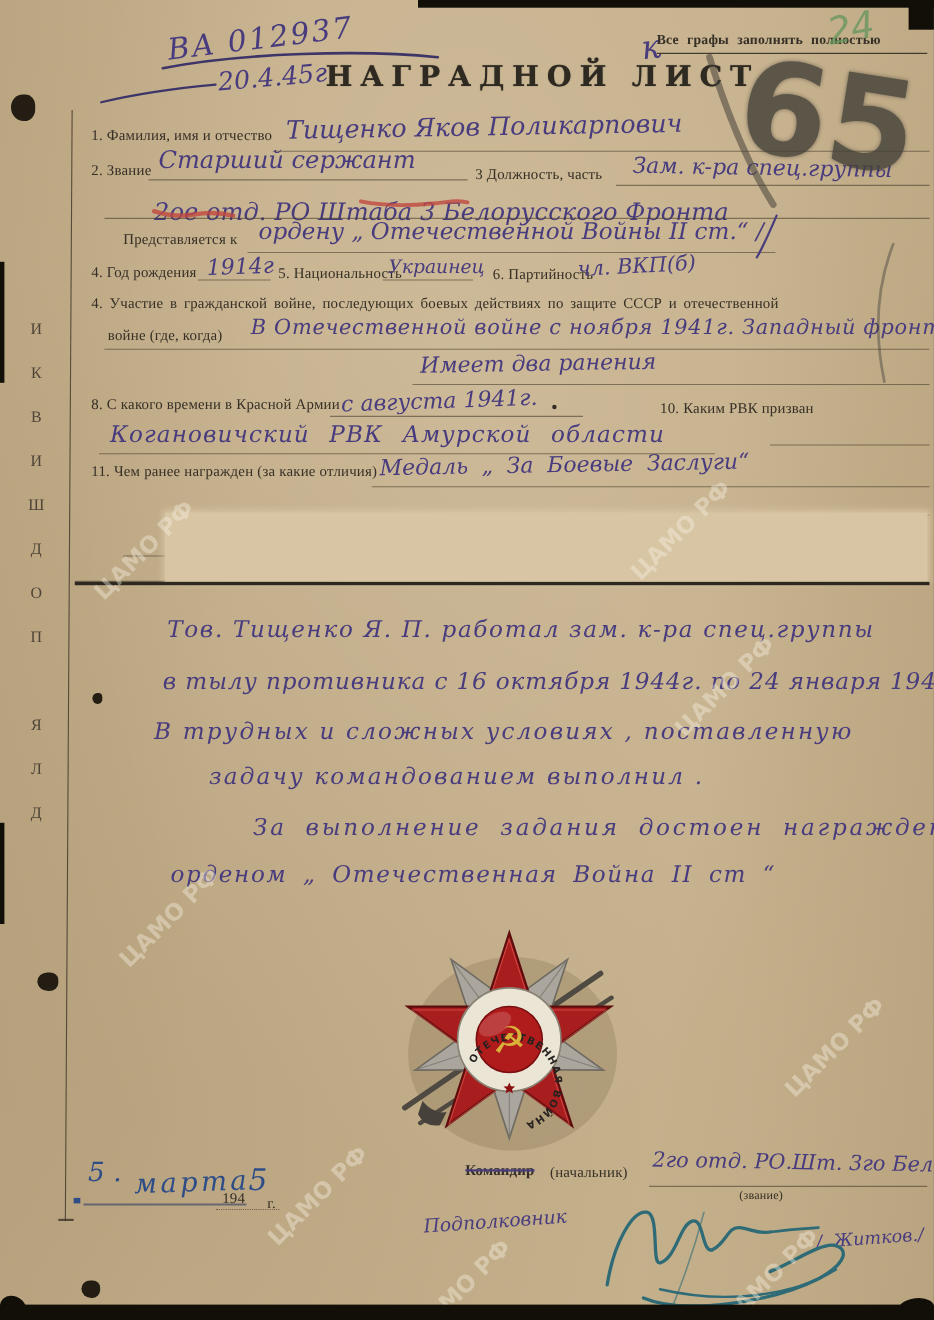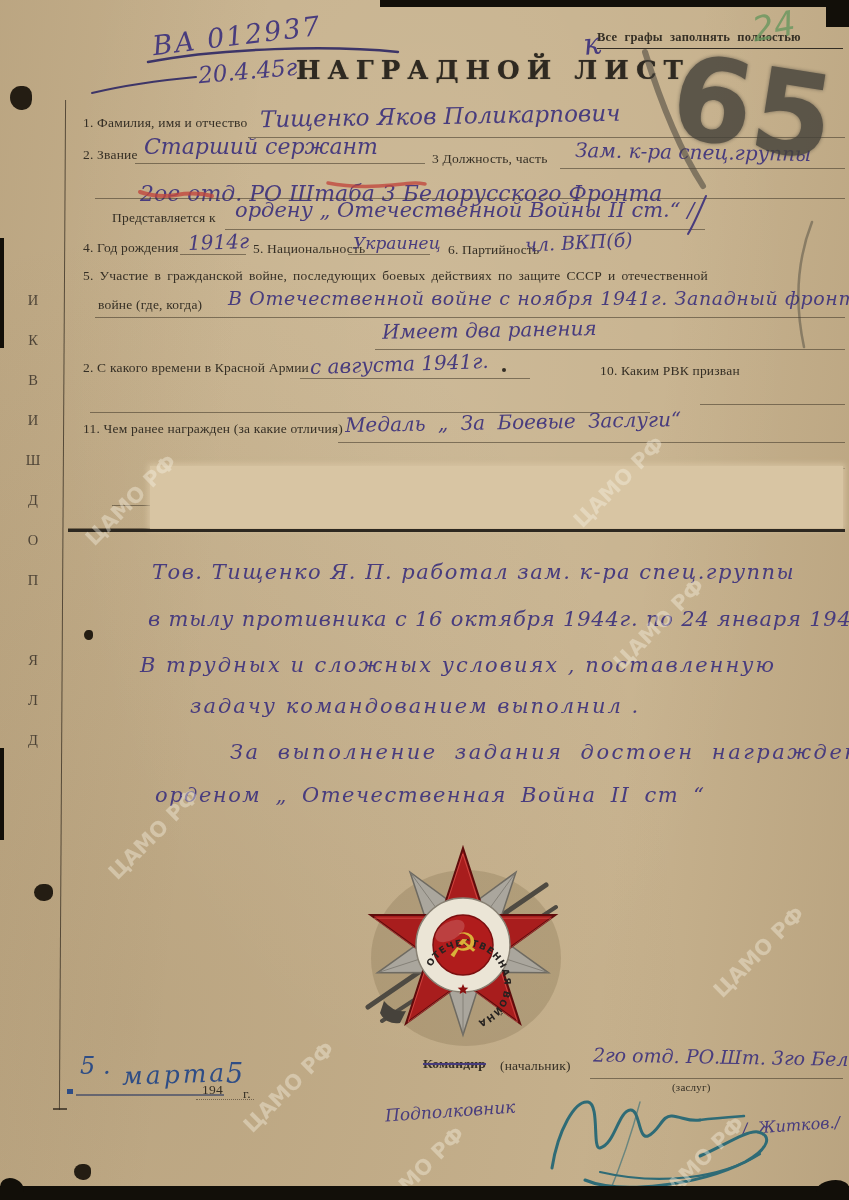--- a/index.html
+++ b/index.html
@@ -62,34 +62,35 @@
 
   <div class="abs plabel" style="left:83px;top:240px;">4.  Год рождения</div>
   <div class="abs ink" style="left:188px;top:230px;font-size:20px;transform:rotate(-2deg);">1914г</div>
   <div class="uline" style="left:180px;top:254px;width:66px;"></div>
   <div class="abs plabel" style="left:253px;top:241px;">5. Национальность</div>
   <div class="abs ink" style="left:353px;top:233px;font-size:17px;">Украинец</div>
   <div class="uline" style="left:348px;top:254px;width:82px;"></div>
   <div class="abs plabel" style="left:448px;top:242px;">6. Партийность</div>
   <div class="abs ink" style="left:525px;top:231px;font-size:19px;transform:rotate(-3deg);">чл. ВКП(б)</div>
 
-  <div class="abs plabel" style="left:83px;top:268px;word-spacing:2.5px;">5.  Участие в гражданской войне, последующих боевых действиях по защите СССР и отечественной</div>
+  <div class="abs plabel" style="left:83px;top:268px;word-spacing:2.5px;">4.  Участие в гражданской войне, последующих боевых действиях по защите СССР и отечественной</div>
   <div class="abs plabel" style="left:98px;top:297px;">войне (где, когда)</div>
   <div class="abs ink" style="left:228px;top:287px;font-size:19px;letter-spacing:.6px;">В Отечественной войне с ноября 1941г. Западный фронт</div>
   <div class="uline" style="left:95px;top:317px;width:750px;"></div>
 
   <div class="abs ink" style="left:382px;top:318px;font-size:20px;transform:rotate(-1deg);">Имеет два ранения</div>
   <div class="uline" style="left:375px;top:349px;width:470px;"></div>
 
-  <div class="abs plabel" style="left:83px;top:360px;">2.  С какого времени в Красной Армии</div>
+  <div class="abs plabel" style="left:83px;top:360px;">8.  С какого времени в Красной Армии</div>
   <div class="abs ink" style="left:310px;top:352px;font-size:20px;transform:rotate(-2deg);">с августа 1941г.</div>
   <div class="uline" style="left:300px;top:378px;width:230px;"></div>
   <div class="abs" style="left:502px;top:368px;width:4px;height:4px;background:#332d24;border-radius:50%;"></div>
   <div class="abs plabel" style="left:600px;top:363px;">10. Каким РВК призван</div>
 
+  <div class="abs ink" style="left:100px;top:383px;font-size:21px;letter-spacing:1px;word-spacing:10px;">Когановичский РВК Амурской области</div>
   <div class="uline" style="left:90px;top:412px;width:560px;"></div>
   <div class="uline" style="left:700px;top:404px;width:145px;"></div>
 
   <div class="abs plabel" style="left:83px;top:421px;">11.  Чем ранее награжден (за какие отличия)</div>
   <div class="abs ink" style="left:345px;top:410px;font-size:20px;word-spacing:6px;transform:rotate(-1deg);">Медаль „ За Боевые Заслуги“</div>
   <div class="uline" style="left:338px;top:442px;width:507px;"></div>
 
   <div class="uline" style="left:770px;top:468px;width:75px;"></div>
   <div class="abs" style="left:150px;top:466px;width:693px;height:62px;background:#d8c5a3;box-shadow:0 0 6px 2px rgba(216,197,163,.9);z-index:15;"></div>
   <div class="uline" style="left:112px;top:505px;width:38px;"></div>
@@ -146,21 +147,21 @@
   <div class="abs plabel" style="left:202px;top:1082px;">194</div>
   <div class="abs ink-blue" style="left:226px;top:1058px;font-size:27px;">5</div>
   <div class="abs plabel" style="left:243px;top:1086px;">г.</div>
   <div class="uline" style="left:76px;top:1094px;width:148px;border-bottom-color:rgba(46,60,100,.6);border-bottom-width:2px;"></div>
   <div class="uline-dot" style="left:196px;top:1099px;width:58px;"></div>
 
   <div class="abs plabel" style="left:423px;top:1056px;font-weight:bold;text-decoration:line-through;text-decoration-thickness:2px;text-decoration-color:#483c7e;">Командир</div>
   <div class="abs plabel" style="left:500px;top:1058px;">(начальник)</div>
   <div class="abs ink" style="left:593px;top:1046px;font-size:19px;transform:rotate(1deg);">2го отд. РО.Шт. 3го Бел.Фр</div>
   <div class="uline" style="left:590px;top:1078px;width:253px;"></div>
-  <div class="abs plabel" style="left:672px;top:1081px;font-size:11px;">(заслуг)</div>
+  <div class="abs plabel" style="left:672px;top:1081px;font-size:11px;">(звание)</div>
 
   <div class="abs ink" style="left:385px;top:1101px;font-size:17px;transform:rotate(-4deg);">Подполковник</div>
   <div class="abs ink" style="left:742px;top:1116px;font-size:16px;transform:rotate(-4deg);">/. Житков./</div>
 
   <svg class="abs" width="849" height="1200" viewBox="0 0 849 1200" style="left:0;top:0;z-index:30;pointer-events:none;">
     <g fill="none" stroke-linecap="round">
 
       <path d="M148,62 C220,48 330,45 398,52" stroke="#3d3568" stroke-width="2.4"></path>
       <path d="M92,93 C130,84 163,80 196,77" stroke="#3d3568" stroke-width="2"></path>
 

